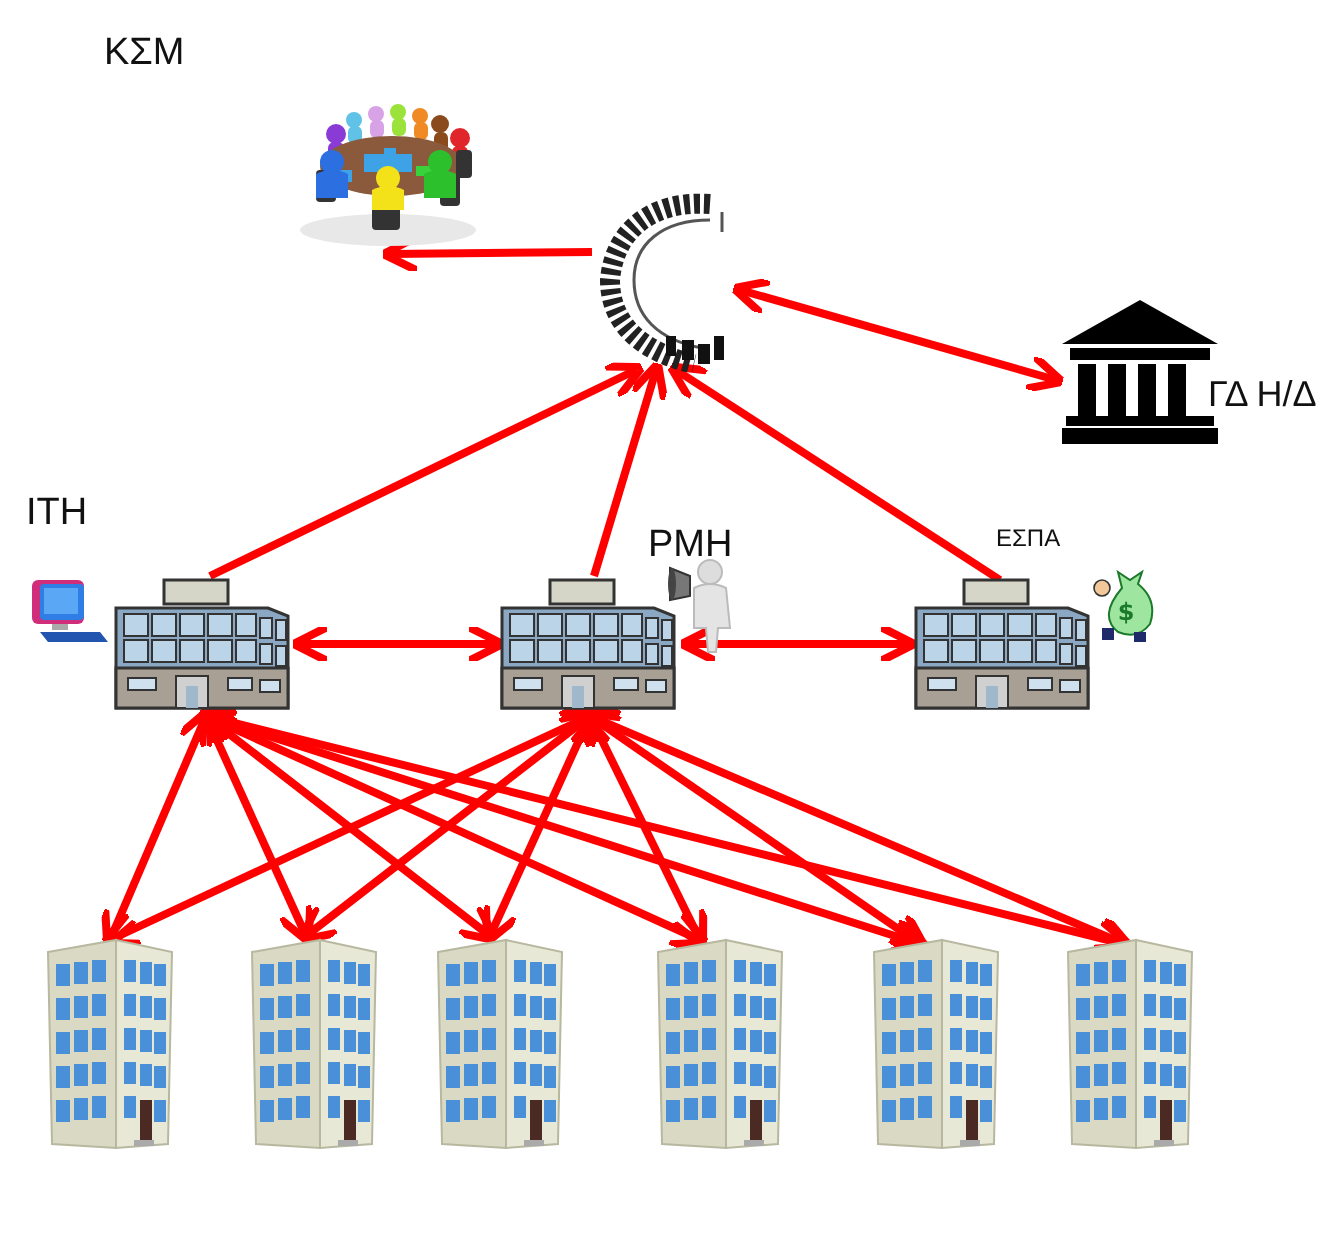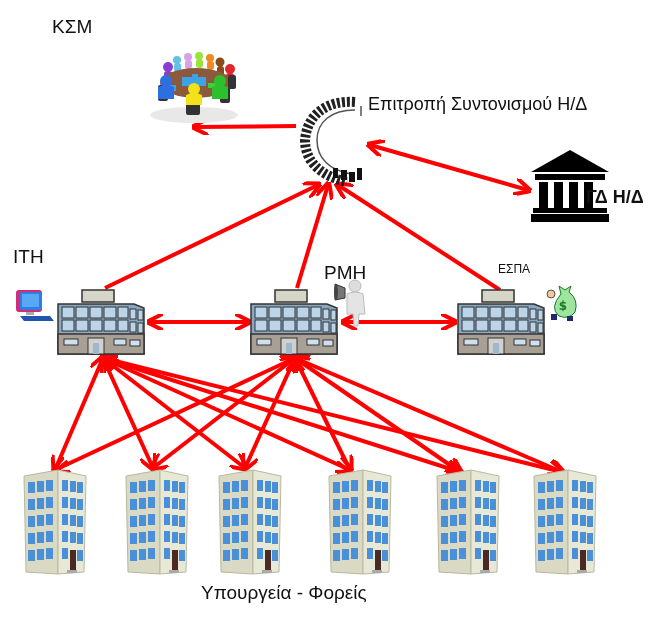--- a/index.html
+++ b/index.html
@@ -79,21 +79,20 @@
     </g>
 
     <circle cx="20" cy="36" r="6" fill="#2b6fe0"></circle>
       <path d="M12,42 q8,-4 16,0 v12 h-16z" fill="#2b6fe0"></path>
     <circle cx="48" cy="44" r="6" fill="#f3e21a"></circle>
       <path d="M40,50 q8,-4 16,0 v10 h-16z" fill="#f3e21a"></path>
     <circle cx="74" cy="36" r="6" fill="#2cc02c"></circle>
       <path d="M66,42 q8,-4 16,0 v12 h-16z" fill="#2cc02c"></path>
   </svg>
 
-  <div class="label" style="left:368px;top:95px;font-size:18px;">Επιτροπή Συντονισμού Η/Δ</div>
 
   <svg class="node" style="left:295px;top:96px;width:70px;height:90px" viewBox="0 0 70 90">
     <path d="M60,6 C30,4 12,20 10,44 C10,66 26,80 52,86" fill="none" stroke="#222" stroke-width="10" stroke-dasharray="3 2"></path>
     <path d="M60,14 C36,14 22,26 22,44 C22,62 34,74 56,78" fill="none" stroke="#555" stroke-width="1.5"></path>
     <path d="M66,10 L66,20" stroke="#555" stroke-width="1.5"></path>
     <g fill="#111">
       <rect x="46" y="74" width="6" height="10"></rect>
       <rect x="54" y="76" width="6" height="10"></rect>
       <rect x="38" y="72" width="5" height="10"></rect>
       <rect x="62" y="72" width="5" height="12"></rect>
@@ -103,21 +102,21 @@
   <svg class="node" style="left:531px;top:150px;width:78px;height:72px" viewBox="0 0 78 72">
     <polygon points="39,0 0,22 78,22" fill="#000"></polygon>
     <rect x="4" y="24" width="70" height="6" fill="#000"></rect>
     <rect x="8" y="32" width="9" height="26" fill="#000"></rect>
     <rect x="23" y="32" width="9" height="26" fill="#000"></rect>
     <rect x="38" y="32" width="9" height="26" fill="#000"></rect>
     <rect x="53" y="32" width="9" height="26" fill="#000"></rect>
     <rect x="2" y="58" width="74" height="5" fill="#000"></rect>
     <rect x="0" y="64" width="78" height="8" fill="#000"></rect>
   </svg>
-  <div class="label" style="left:586px;top:188px;font-size:18px;font-weight:bold;">ΓΔ Η/Δ</div>
+  <div class="label" style="left:604px;top:188px;font-size:18px;">ΓΔ Η/Δ</div>
 
   <div class="label" style="left:13px;top:247px;font-size:19px;">ΙΤΗ</div>
   <svg class="node" style="left:12px;top:288px;width:42px;height:34px" viewBox="0 0 42 34">
     <rect x="4" y="2" width="26" height="22" rx="3" fill="#d02e7a"></rect>
     <rect x="8" y="4" width="22" height="18" rx="2" fill="#2e7ee6"></rect>
     <rect x="10" y="6" width="17" height="13" fill="#5aa8f5"></rect>
     <rect x="14" y="24" width="8" height="3" fill="#aaa"></rect>
     <polygon points="8,28 38,28 42,33 12,33" fill="#2255b0"></polygon>
   </svg>
 
@@ -163,21 +162,20 @@
         <use href="#tower"></use>
       </svg>
       <svg class="node" style="left:433px;top:468px;width:70px;height:110px" viewBox="0 0 70 110">
         <use href="#tower"></use>
       </svg>
       <svg class="node" style="left:530px;top:468px;width:70px;height:110px" viewBox="0 0 70 110">
         <use href="#tower"></use>
       </svg>
     </div>
 
-  <div class="label" style="left:201px;top:583px;font-size:19px;">Υπουργεία - Φορείς</div>
 
   <svg width="0" height="0" style="position:absolute">
     <defs>
       <g id="office">
         <rect x="26" y="2" width="32" height="12" fill="#d6d6c8" stroke="#333" stroke-width="1.5"></rect>
         <polygon points="2,16 78,16 88,20 88,66 2,66" fill="#8aa8c4" stroke="#333" stroke-width="1.5"></polygon>
         <g fill="#bcd4e8" stroke="#333" stroke-width="1">
           <rect x="6" y="19" width="12" height="11"></rect>
             <rect x="20" y="19" width="12" height="11"></rect>
             <rect x="34" y="19" width="12" height="11"></rect>

